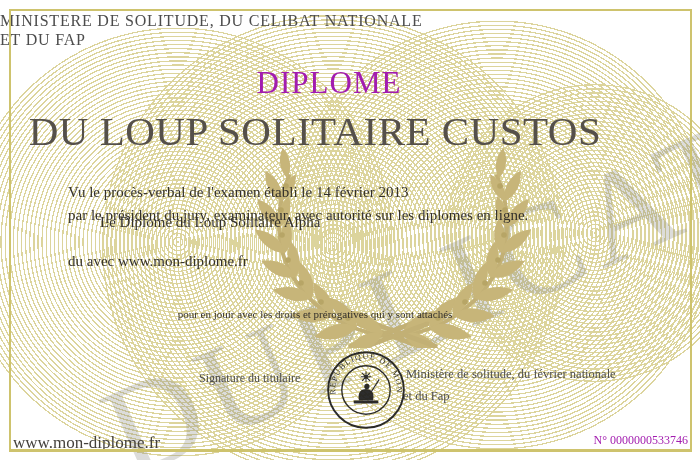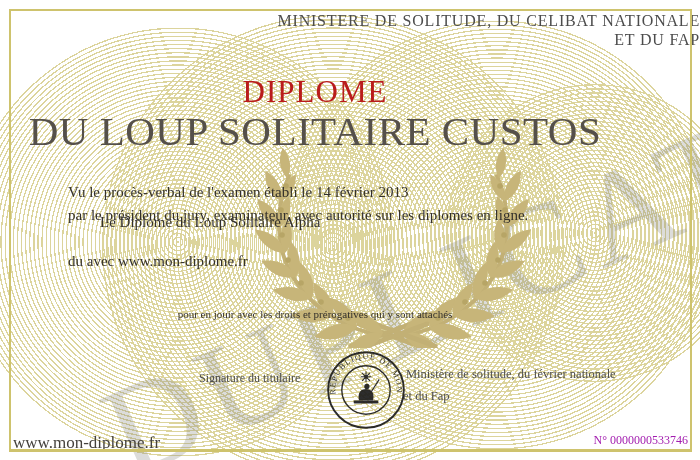--- a/index.html
+++ b/index.html
@@ -31,25 +31,25 @@
   
   .watermark{
     position:absolute;left:0;top:205px;width:940px;height:150px;
     font-size:130px;line-height:150px;text-align:center;
     letter-spacing:8px;color:rgba(140,140,134,0.30);
     transform:rotate(-24deg);transform-origin:50% 50%;
     z-index:1;white-space:nowrap;
   }
   .wreath{position:absolute;left:233px;top:126px;z-index:2;}
   .txt{position:absolute;z-index:3;color:#3a352f;}
-  .hdr{left:0;width:700px;text-align:right;font-size:16px;letter-spacing:0.8px;color:#4c4c4c;}
+  .hdr{left:0;width:700px;text-align:left;font-size:16px;letter-spacing:0.8px;color:#4c4c4c;}
   .hdr1{top:12px;}
   .hdr2{top:31px;}
   .doc{left:0;width:630px;text-align:center;}
-  .title1{top:74px;font-size:31px;letter-spacing:1px;color:#b91c1c;}
+  .title1{top:65px;font-size:31px;letter-spacing:1px;color:#a21caf;padding-left:14px;}
   .title2{top:107px;font-size:41px;letter-spacing:0.5px;color:#55504a;}
   .bodyline{left:68px;font-size:15px;color:#33302b;}
   .b1{top:184px;}.b2{top:207px;}.b3{top:214px;padding-left:32px;}.b4{top:253px;}.b5{top:276px;}
   .grant{top:308px;font-size:11px;color:#33302b;}
   .siglabel{left:160px;top:371px;font-size:12px;color:#4d4d4d;margin-left:39px;}
   .ministry1{left:406px;top:367px;font-size:12.5px;color:#4d4d4d;}
   .ministry2{left:403px;top:389px;font-size:12.5px;color:#4d4d4d;}
   .footL{left:13px;top:433px;font-size:17px;color:#44413c;}
   .footR{right:12px;top:433px;font-size:12px;color:#a21caf;text-align:center;}
   .seal{position:absolute;left:322px;top:346px;z-index:4;opacity:0.92;}

